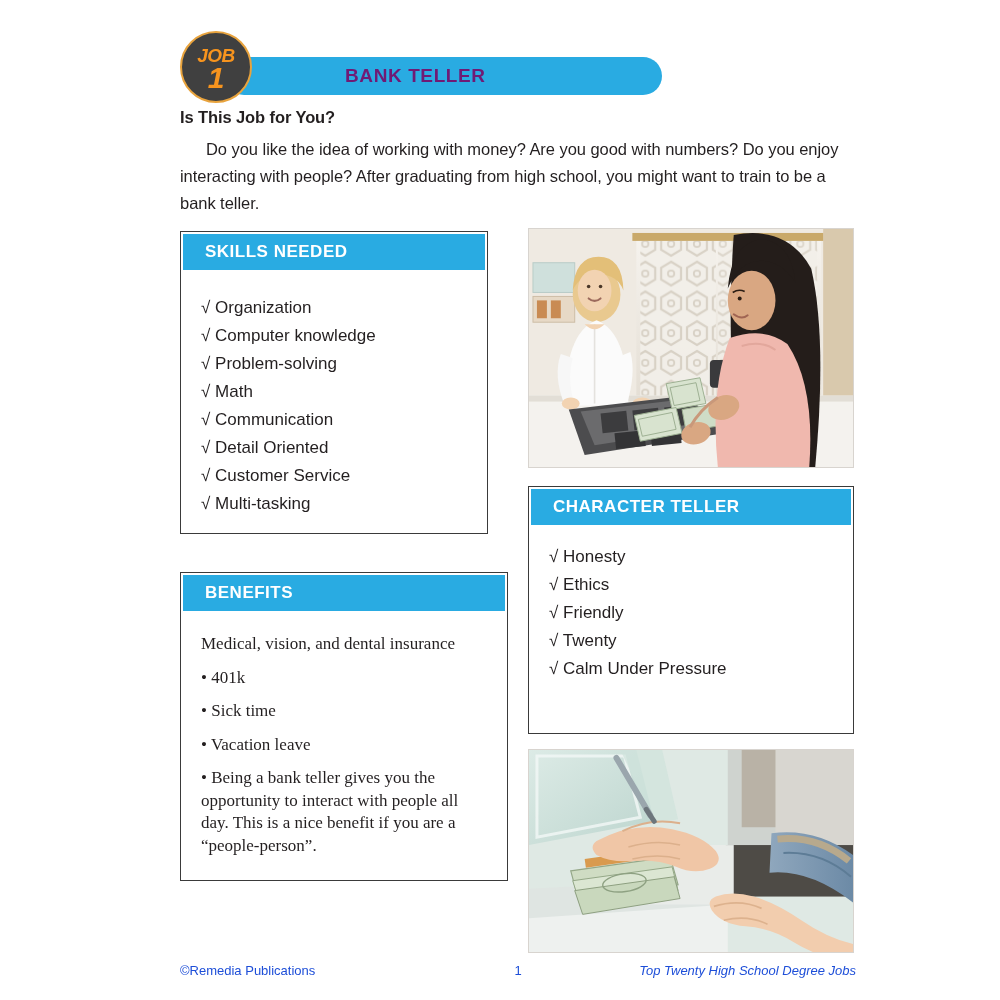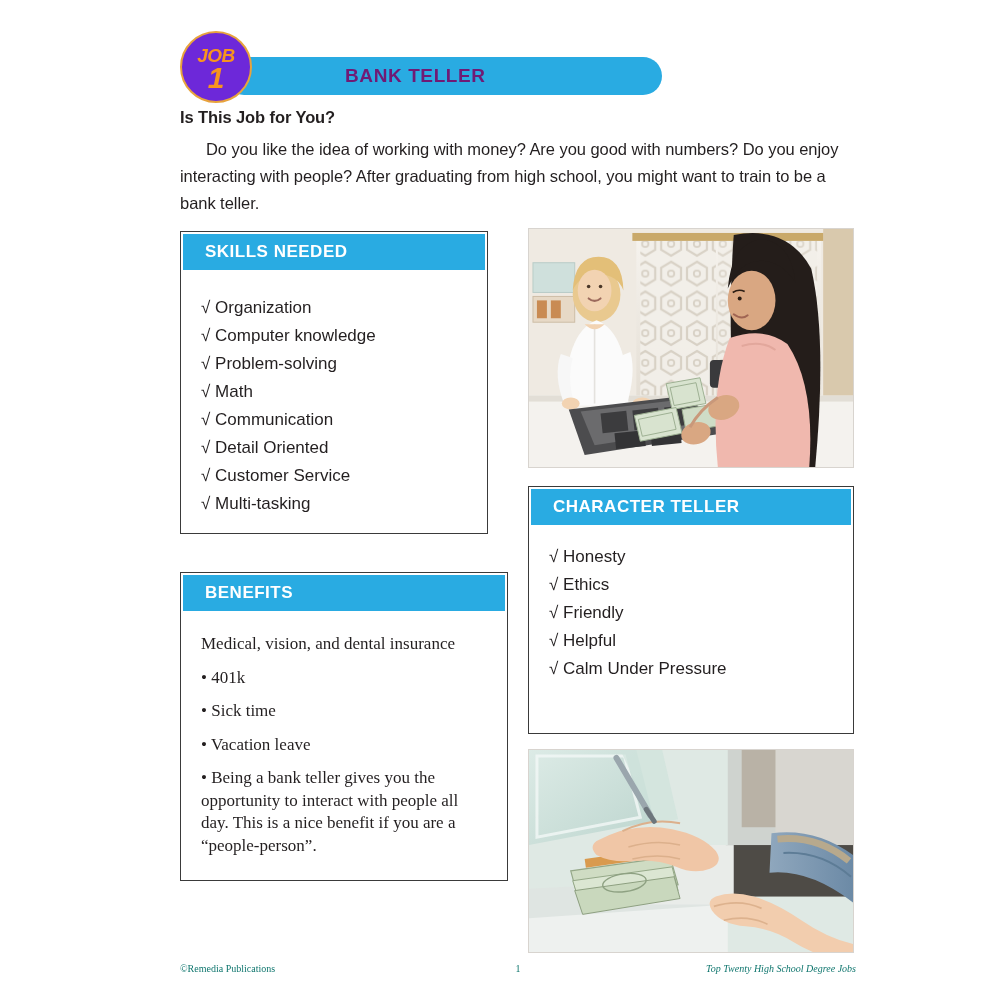--- a/index.html
+++ b/index.html
@@ -50,21 +50,21 @@
     letter-spacing: 0.6px;
     color: #701a75;
   }
   .job-badge {
     position: absolute;
     left: 0;
     top: 13px;
     width: 72px;
     height: 72px;
     border-radius: 50%;
-    background: #6d28d9;
+    background: #404040;
     border: 2.5px solid #e8a33d;
     box-sizing: border-box;
     text-align: center;
   }
   .job-badge-word {
     position: absolute;
     left: 0; right: 0;
     top: 12px;
     font-size: 19px;
     font-weight: bold;
@@ -160,23 +160,23 @@
   #photo-cash-handoff   { left: 528px; top: 749px; width: 326px; height: 204px; }
   .photo svg { display: block; width: 100%; height: 100%; }
 
   
   .footer {
     position: absolute;
     left: 180px;
     top: 963px;
     width: 676px;
     height: 20px;
-    font-family: Liberation Serif, serif;
-    font-size: 10px;
-    color: #0f766e;
+    font-family: Liberation Sans, sans-serif;
+    font-size: 13px;
+    color: #1d4ed8;
   }
   .footer-left   { position: absolute; left: 0;  top: 0; }
   .footer-center { position: absolute; left: 0; right: 0; top: 0; text-align: center; }
   .footer-right  { position: absolute; right: 0; top: 0; font-style: italic; }
 </style>
 </head>
 <body>
 
 <div class="page">
 
@@ -225,21 +225,21 @@
   </div>
 
   <div class="card" id="traits-card">
     <div class="card-header">
       <span class="card-header-label">CHARACTER TELLER</span>
     </div>
     <div class="card-body">
       <div class="check-item">√ Honesty</div>
       <div class="check-item">√ Ethics</div>
       <div class="check-item">√ Friendly</div>
-      <div class="check-item">√ Helpful</div>
+      <div class="check-item">√ Twenty</div>
       <div class="check-item">√ Calm Under Pressure</div>
     </div>
   </div>
 
   <div class="photo" id="photo-teller-counter">
     <svg viewBox="0 0 326 240" preserveAspectRatio="none" aria-hidden="true">
       <defs>
         <linearGradient id="winLight" x1="0" y1="0" x2="0" y2="1">
           <stop offset="0%" stop-color="#f6f3ee"></stop>
             <stop offset="100%" stop-color="#e4ded4"></stop>

